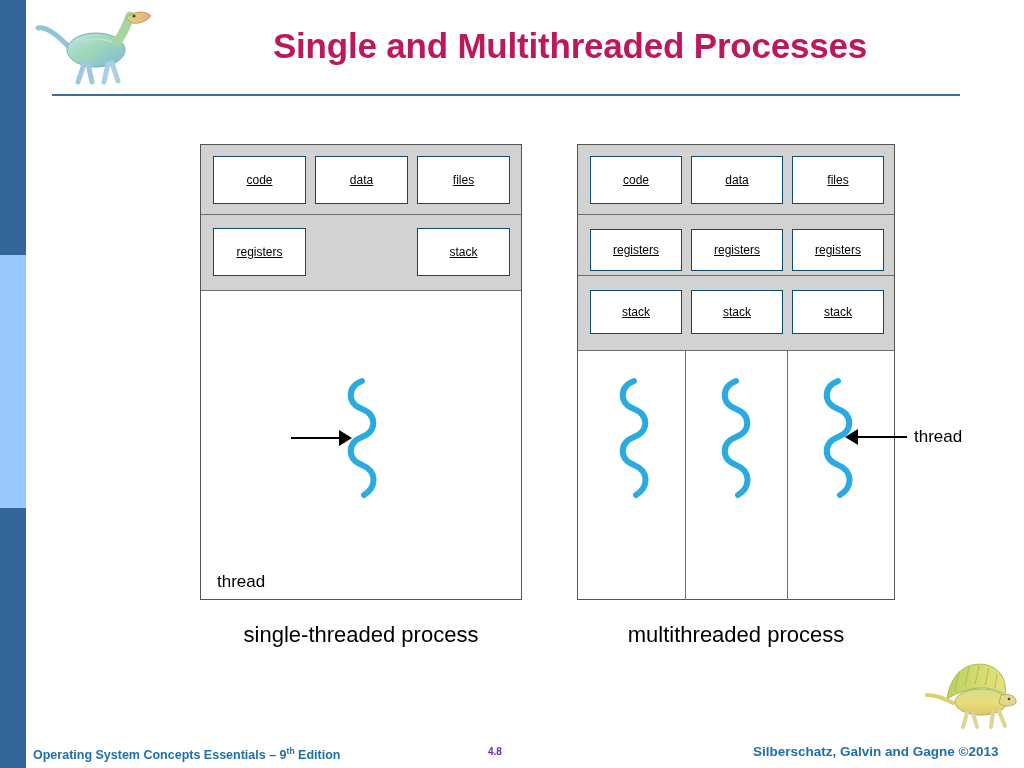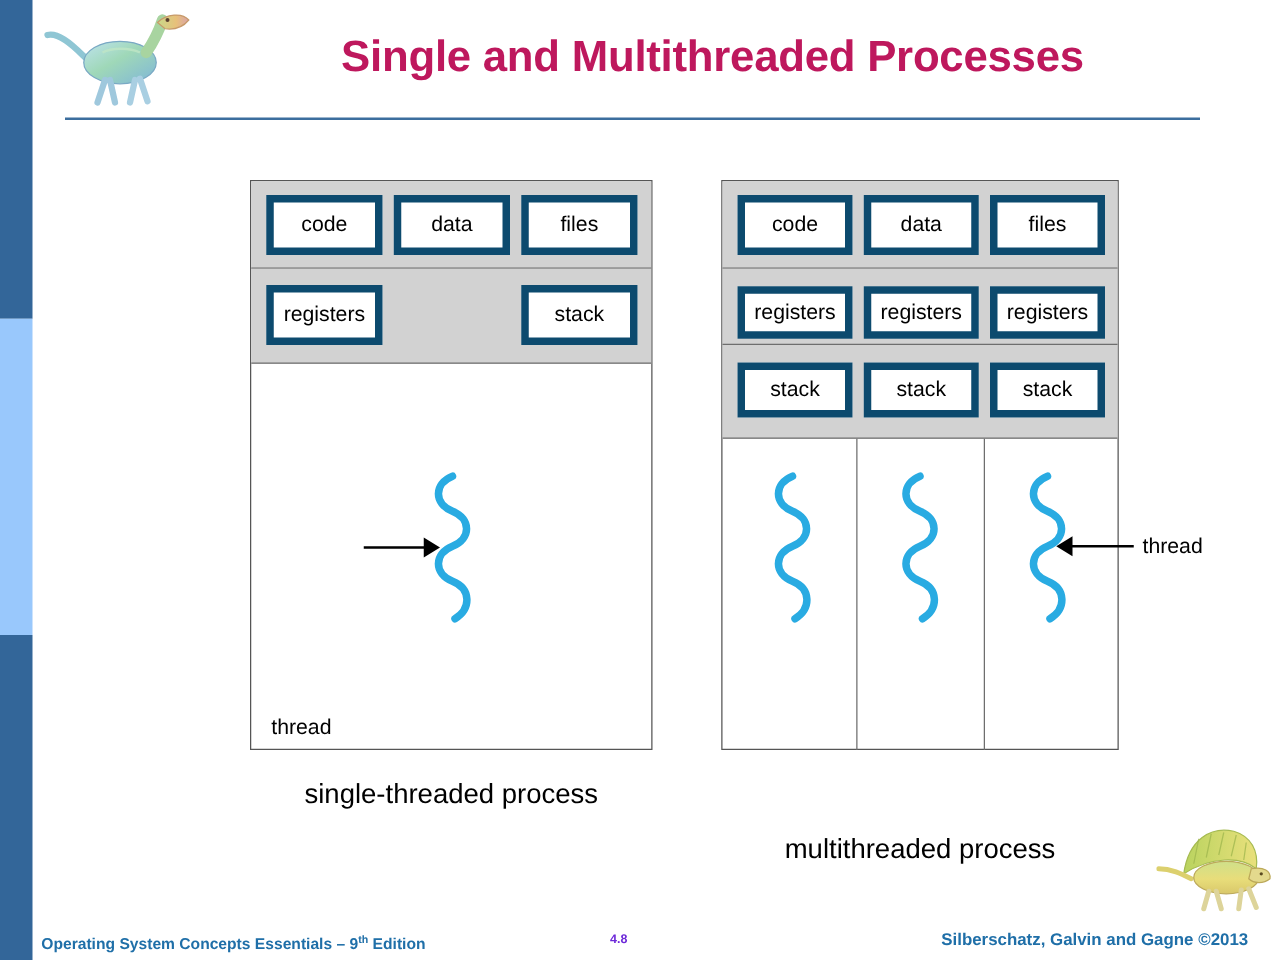--- a/index.html
+++ b/index.html
@@ -93,27 +93,28 @@
     left: 0;
     width: 100%;
     background: #D2D2D2;
     border-bottom: 1px solid #6e6e6e;
     box-sizing: border-box;
   }
 
   .cell {
     position: absolute;
     background: #ffffff;
-    border: 6px solid #0c4a6e;
+    border: 1px solid #0c4a6e;
     box-sizing: border-box;
     display: flex;
     align-items: center;
     justify-content: center;
-    font-size: 17px;
+    font-size: 12px;
     color: #000000;
+    text-decoration: underline;
   }
 
   .vdivider {
     position: absolute;
     width: 1px;
     background: #6e6e6e;
   }
 
   
   .squiggle {
@@ -286,21 +287,21 @@
     </svg>
   </div>
 </div>
 
 <div style="position:absolute; left:845px; top:429px; width:0; height:0;
             border-top:8px solid transparent; border-bottom:8px solid transparent;
             border-right:13px solid #000000;"></div>
 <div class="arrow-line" style="left:857px; top:436px; width:50px;"></div>
 <div class="thread-label" style="left:914px; top:427px;">thread</div>
 
-<div class="caption" style="left:577px; top:622px; width:318px;margin-top:44px;">multithreaded process</div>
+<div class="caption" style="left:577px; top:622px; width:318px;">multithreaded process</div>
 
 <div class="footer-logo">
   <svg viewBox="0 0 94 78" width="94" height="78">
     <defs>
       <linearGradient id="dino2" x1="0" y1="0" x2="0" y2="1">
         <stop offset="0%" stop-color="#cfe08a"></stop>
         <stop offset="55%" stop-color="#e8dd7a"></stop>
         <stop offset="100%" stop-color="#d9c86a"></stop>
       </linearGradient>
       <linearGradient id="sailG" x1="0" y1="0" x2="1" y2="0">

